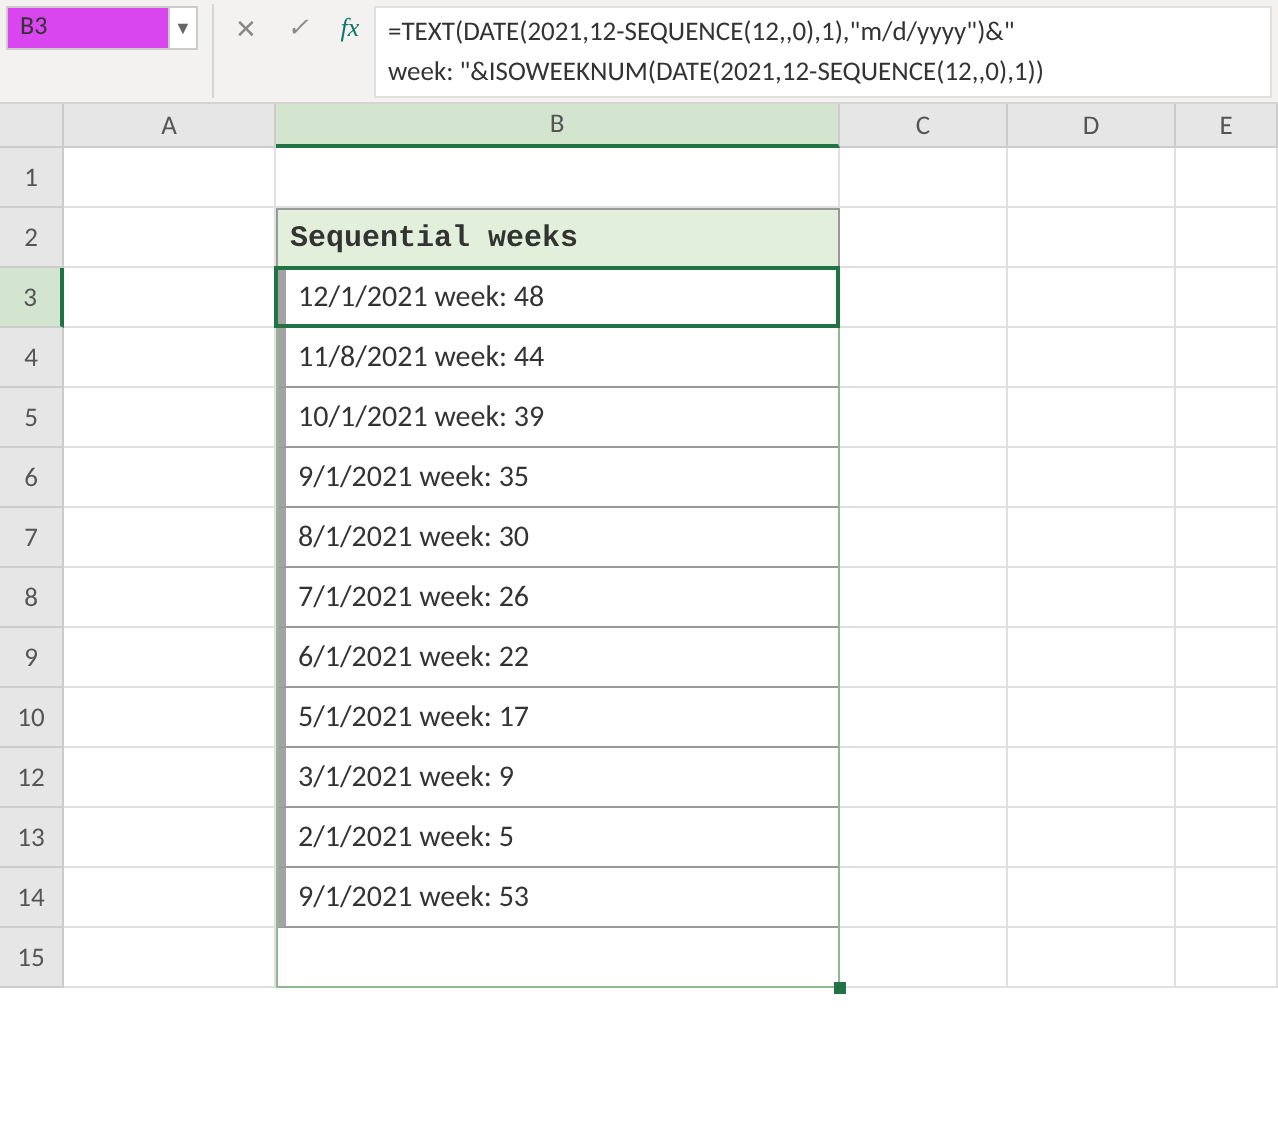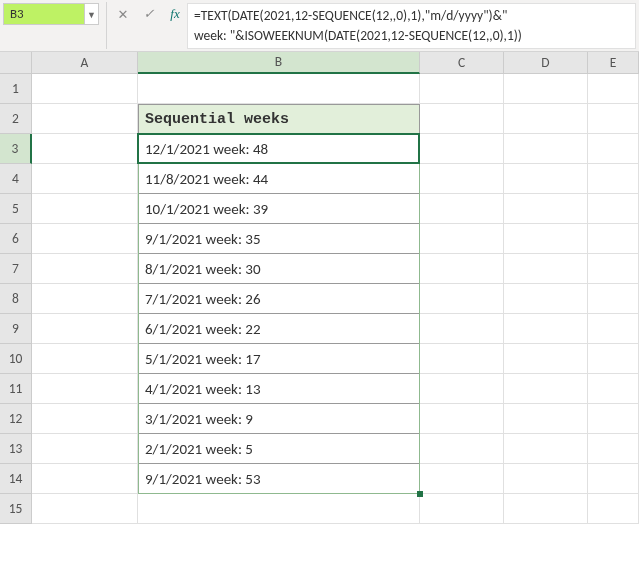--- a/index.html
+++ b/index.html
@@ -22,21 +22,21 @@
       position: relative;
     }
     .name-box-wrap {
       display: flex;
       align-items: center;
       padding: 3px 3px 0 3px;
     }
     .name-box {
       width: 82px;
       height: 22px;
-      background: #bef264;
+      background: #d946ef;
       border: 1px solid #ccc;
       padding: 0 6px;
       font-size: 13px;
       line-height: 20px;
       color: #333;
     }
     .name-box-dd {
       width: 14px;
       height: 22px;
       background: #fff;
@@ -155,21 +155,21 @@
     .hdr-cell {
       background: #e2efda;
       font-weight: bold;
       border-top: 1px solid #999;
       border-left: 1px solid #999;
       border-right: 1px solid #999;
       border-bottom: 1px solid #999;
       font-family: Liberation Mono, monospace;
     }
     .data-cell {
-      border-left: 1px solid #a3a3a3;
+      border-left: 5px solid #a3a3a3;
       border-right: 1px solid #999;
       border-bottom: 1px solid #999;
     }
     
     
     .active-border {
       position: absolute;
       border: 2px solid #217346;
       pointer-events: none;
     }
@@ -297,28 +297,20 @@
 
   <div class="row">
       <div class="row-h">10</div>
       <div class="cell cA"></div>
       <div class="cell cB data-cell">5/1/2021 week: 17</div>
       <div class="cell cC"></div>
       <div class="cell cD"></div>
       <div class="cell cE"></div>
     </div>
 
-  <div class="row">
-      <div class="row-h">11</div>
-      <div class="cell cA"></div>
-      <div class="cell cB data-cell">4/1/2021 week: 13</div>
-      <div class="cell cC"></div>
-      <div class="cell cD"></div>
-      <div class="cell cE"></div>
-    </div>
 
   <div class="row">
       <div class="row-h">12</div>
       <div class="cell cA"></div>
       <div class="cell cB data-cell">3/1/2021 week: 9</div>
       <div class="cell cC"></div>
       <div class="cell cD"></div>
       <div class="cell cE"></div>
     </div>
 

